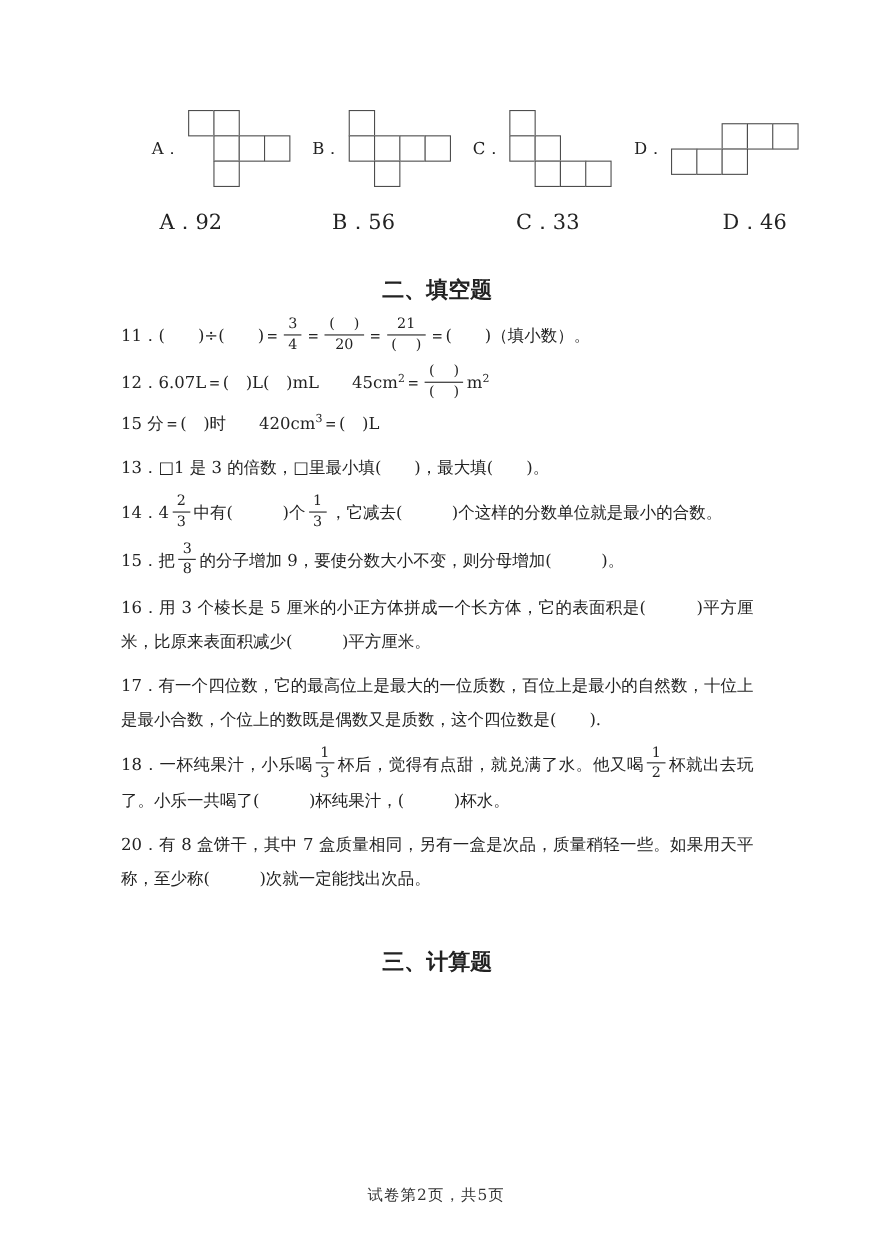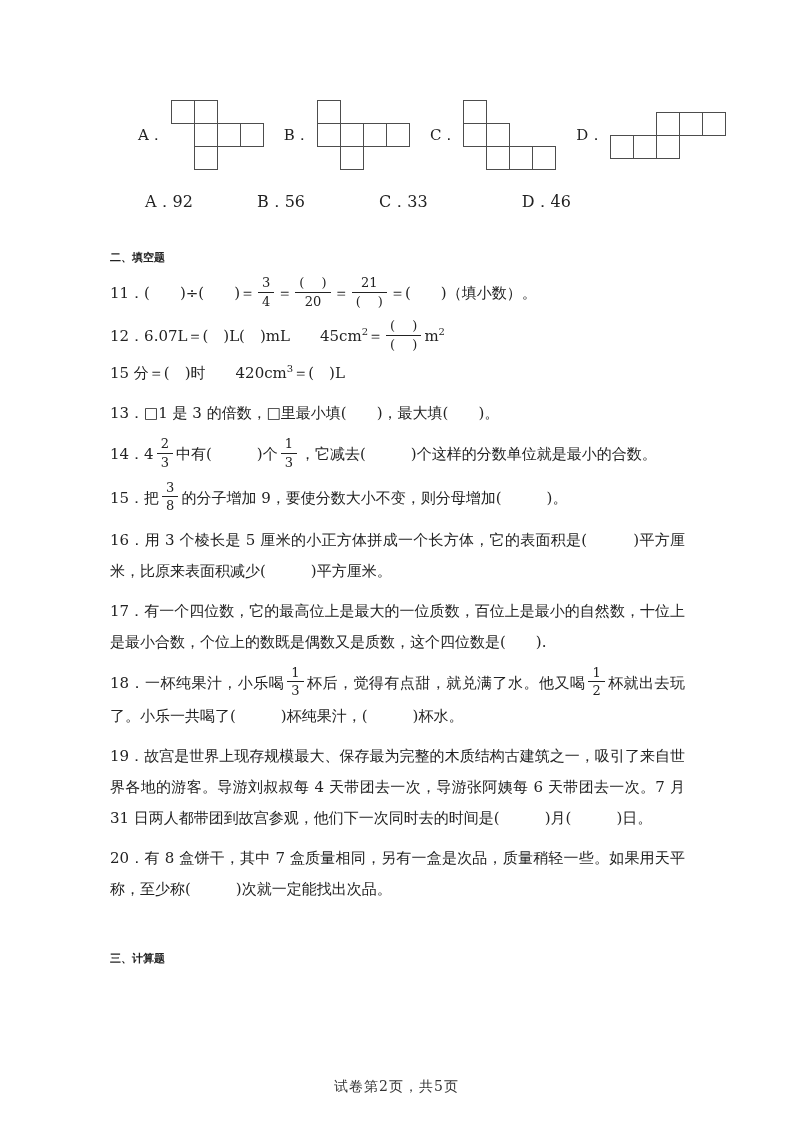--- a/index.html
+++ b/index.html
@@ -14,23 +14,23 @@
   }
   
   .net-row{display:flex;align-items:center;margin:0 0 16px 28px;height:74px;}
   .choice{display:flex;align-items:center;margin-right:20px;}
   .choice-label{font-size:15px;margin-right:7px;white-space:nowrap;}
   .net{position:relative;display:block;}
   .net-sq{position:absolute;box-sizing:border-box;border:1px solid #4d4d4d;background:#fff;}
   
   .q{font-size:15px;line-height:31px;margin:0 0 9px 0;text-align:justify;}
   .q-tight{margin-bottom:4px;}
-  .section-title{font-size:11px;font-weight:bold;margin:34px 0 12px 0;font-family:"DejaVu Sans","Liberation Sans",sans-serif;}
+  .section-title{font-size:20px;font-weight:bold;margin:34px 0 12px 0;font-family:"DejaVu Sans","Liberation Sans",sans-serif;text-align:center;}
   .section-title-3{margin-top:46px;}
-  .opts{display:flex;font-size:16px;line-height:28px;margin:0 0 6px 0;}
+  .opts{display:flex;font-size:19px;line-height:28px;margin:0 0 6px 0;gap:36px;}
   .opts span{white-space:nowrap;}
   .opts span:nth-child(1){margin-left:35px;}
   .opts span:nth-child(2){margin-left:64px;text-align:center;}
   .opts span:nth-child(3){margin-left:74px;}
   .opts span:nth-child(4){margin-left:94px;}
   .frac{display:inline-block;vertical-align:middle;text-align:center;
         font-size:13px;line-height:1.2;margin:0 3px;position:relative;top:-2px;}
   .frac .num{display:block;padding:0 4px 1px;border-bottom:1px solid #222;}
   .frac .den{display:block;padding:1px 4px 0;}
   sup{font-size:10px;line-height:0;}
@@ -100,19 +100,18 @@
 
   <p class="q">11．(　　)÷(　　)＝<span class="frac"><span class="num">3</span><span class="den">4</span></span>＝<span class="frac"><span class="num">(　 )</span><span class="den">20</span></span>＝<span class="frac"><span class="num">21</span><span class="den">(　 )</span></span>＝(　　)（填小数）。</p>
   <p class="q q-tight">12．6.07L＝(　)L(　)mL　　45cm<sup>2</sup>＝<span class="frac"><span class="num">(　 )</span><span class="den">(　 )</span></span>m<sup>2</sup></p>
   <p class="q">15 分＝(　)时　　420cm<sup>3</sup>＝(　)L</p>
   <p class="q">13．□1 是 3 的倍数，□里最小填(　　)，最大填(　　)。</p>
   <p class="q">14．4<span class="frac"><span class="num">2</span><span class="den">3</span></span>中有(　　　)个<span class="frac"><span class="num">1</span><span class="den">3</span></span>，它减去(　　　)个这样的分数单位就是最小的合数。</p>
   <p class="q">15．把<span class="frac"><span class="num">3</span><span class="den">8</span></span>的分子增加 9，要使分数大小不变，则分母增加(　　　)。</p>
   <p class="q">16．用 3 个棱长是 5 厘米的小正方体拼成一个长方体，它的表面积是(　　　)平方厘米，比原来表面积减少(　　　)平方厘米。</p>
   <p class="q">17．有一个四位数，它的最高位上是最大的一位质数，百位上是最小的自然数，十位上是最小合数，个位上的数既是偶数又是质数，这个四位数是(　　).</p>
   <p class="q">18．一杯纯果汁，小乐喝<span class="frac"><span class="num">1</span><span class="den">3</span></span>杯后，觉得有点甜，就兑满了水。他又喝<span class="frac"><span class="num">1</span><span class="den">2</span></span>杯就出去玩了。小乐一共喝了(　　　)杯纯果汁，(　　　)杯水。</p>
-  <p class="q">19．故宫是世界上现存规模最大、保存最为完整的木质结构古建筑之一，吸引了来自世界各地的游客。导游刘叔叔每 4 天带团去一次，导游张阿姨每 6 天带团去一次。7 月 31 日两人都带团到故宫参观，他们下一次同时去的时间是(　　　)月(　　　)日。</p>
   <p class="q">20．有 8 盒饼干，其中 7 盒质量相同，另有一盒是次品，质量稍轻一些。如果用天平称，至少称(　　　)次就一定能找出次品。</p>
 
   <h3 class="section-title section-title-3">三、计算题</h3>
 
   <div class="footer">试卷第2页，共5页</div>
 </div>
 
 </body></html>

